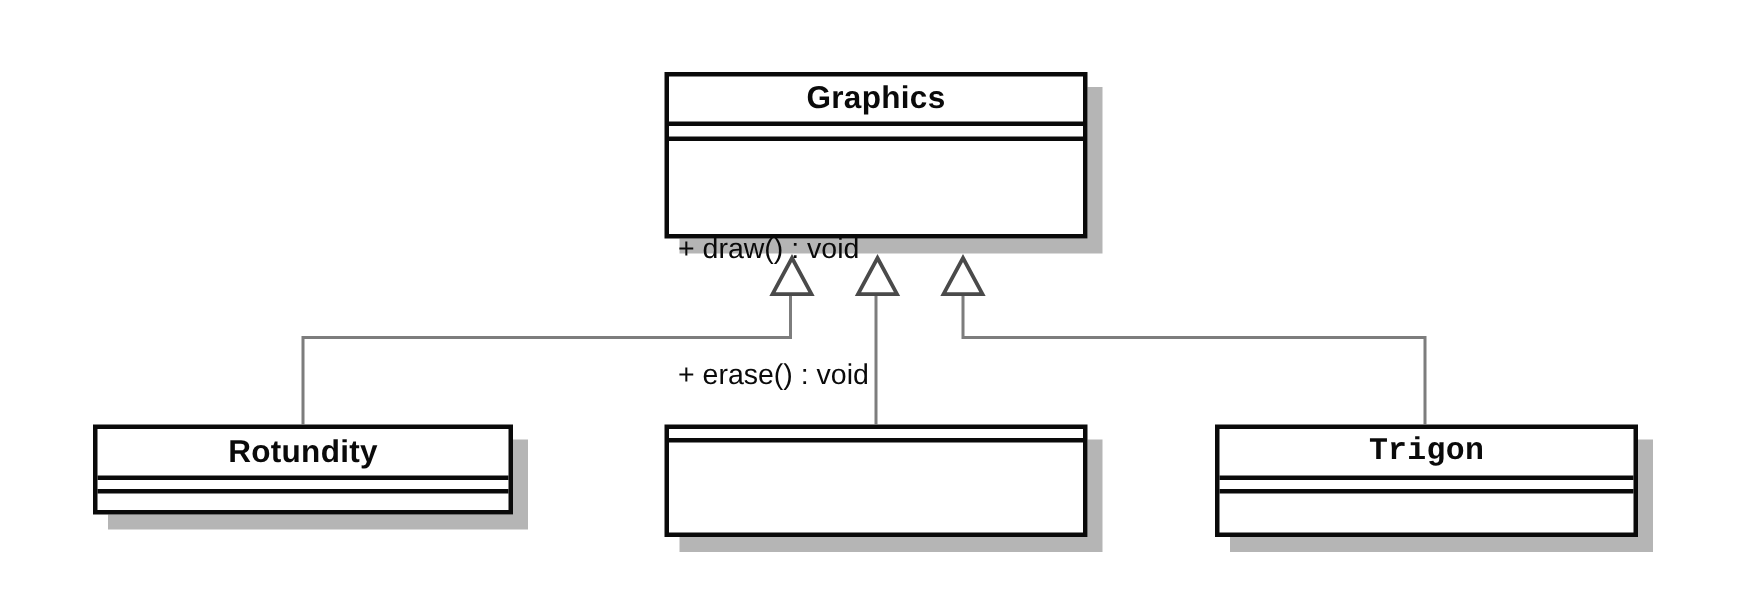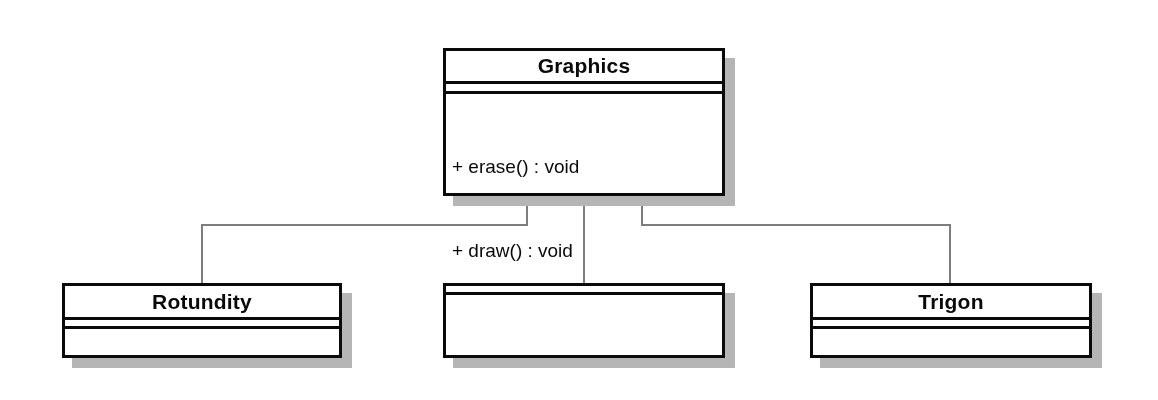--- a/index.html
+++ b/index.html
@@ -46,27 +46,27 @@
   }
   .uml-methods {
     box-sizing: border-box;
     padding: 3px 0 0 6px;
     font-size: 19px;
     line-height: 28px;
     color: #0a0a0a;
     white-space: pre;
   }
   
-  .cls-graphics   { left: 443px; top: 48px;  width: 282px; height: 148px; }
+  .cls-graphics   { left: 443px; top: 48px;  width: 282px; height: 111px; }
   .cls-graphics   .uml-title   { height: 33px; }
   .cls-graphics   .uml-attrs   { height: 10px; }
   
-  .cls-rotundity  { left: 62px;  top: 283px; width: 280px; height: 75px; }
+  .cls-rotundity  { left: 62px;  top: 283px; width: 280px; height: 60px; }
   .cls-squareness { left: 443px; top: 283px; width: 282px; height: 75px; }
-  .cls-trigon     { left: 810px; top: 283px; width: 282px; height: 75px; }
+  .cls-trigon     { left: 810px; top: 283px; width: 282px; height: 75px; font-family: Liberation Mono, monospace; }
   .uml-class.child .uml-title { height: 34px; }
   .uml-class.child .uml-attrs { height: 9px; }
   .uml-class.child .uml-ops   { height: 26px; }
 </style>
 </head>
 <body>
 
 <div class="canvas">
 
   <svg class="edges" viewBox="0 0 1158 400">
@@ -79,22 +79,22 @@
 
     <polygon points="528,172 541,196 515,196" fill="#ffffff" stroke="#4a4a4a" stroke-width="2.5" stroke-linejoin="miter"></polygon>
     <polygon points="585,172 598,196 572,196" fill="#ffffff" stroke="#4a4a4a" stroke-width="2.5" stroke-linejoin="miter"></polygon>
     <polygon points="642,172 655,196 629,196" fill="#ffffff" stroke="#4a4a4a" stroke-width="2.5" stroke-linejoin="miter"></polygon>
   </svg>
 
   <div class="uml-class cls-graphics">
     <div class="uml-title">Graphics</div>
     <div class="uml-attrs"></div>
     <div class="uml-methods">
+      <div>+ draw() : void</div>
       <div>+ erase() : void</div>
-      <div>+ draw() : void</div>
     </div>
   </div>
 
   <div class="uml-class child cls-rotundity">
     <div class="uml-title">Rotundity</div>
     <div class="uml-attrs"></div>
     <div class="uml-ops"></div>
   </div>
 
   <div class="uml-class child cls-squareness">

